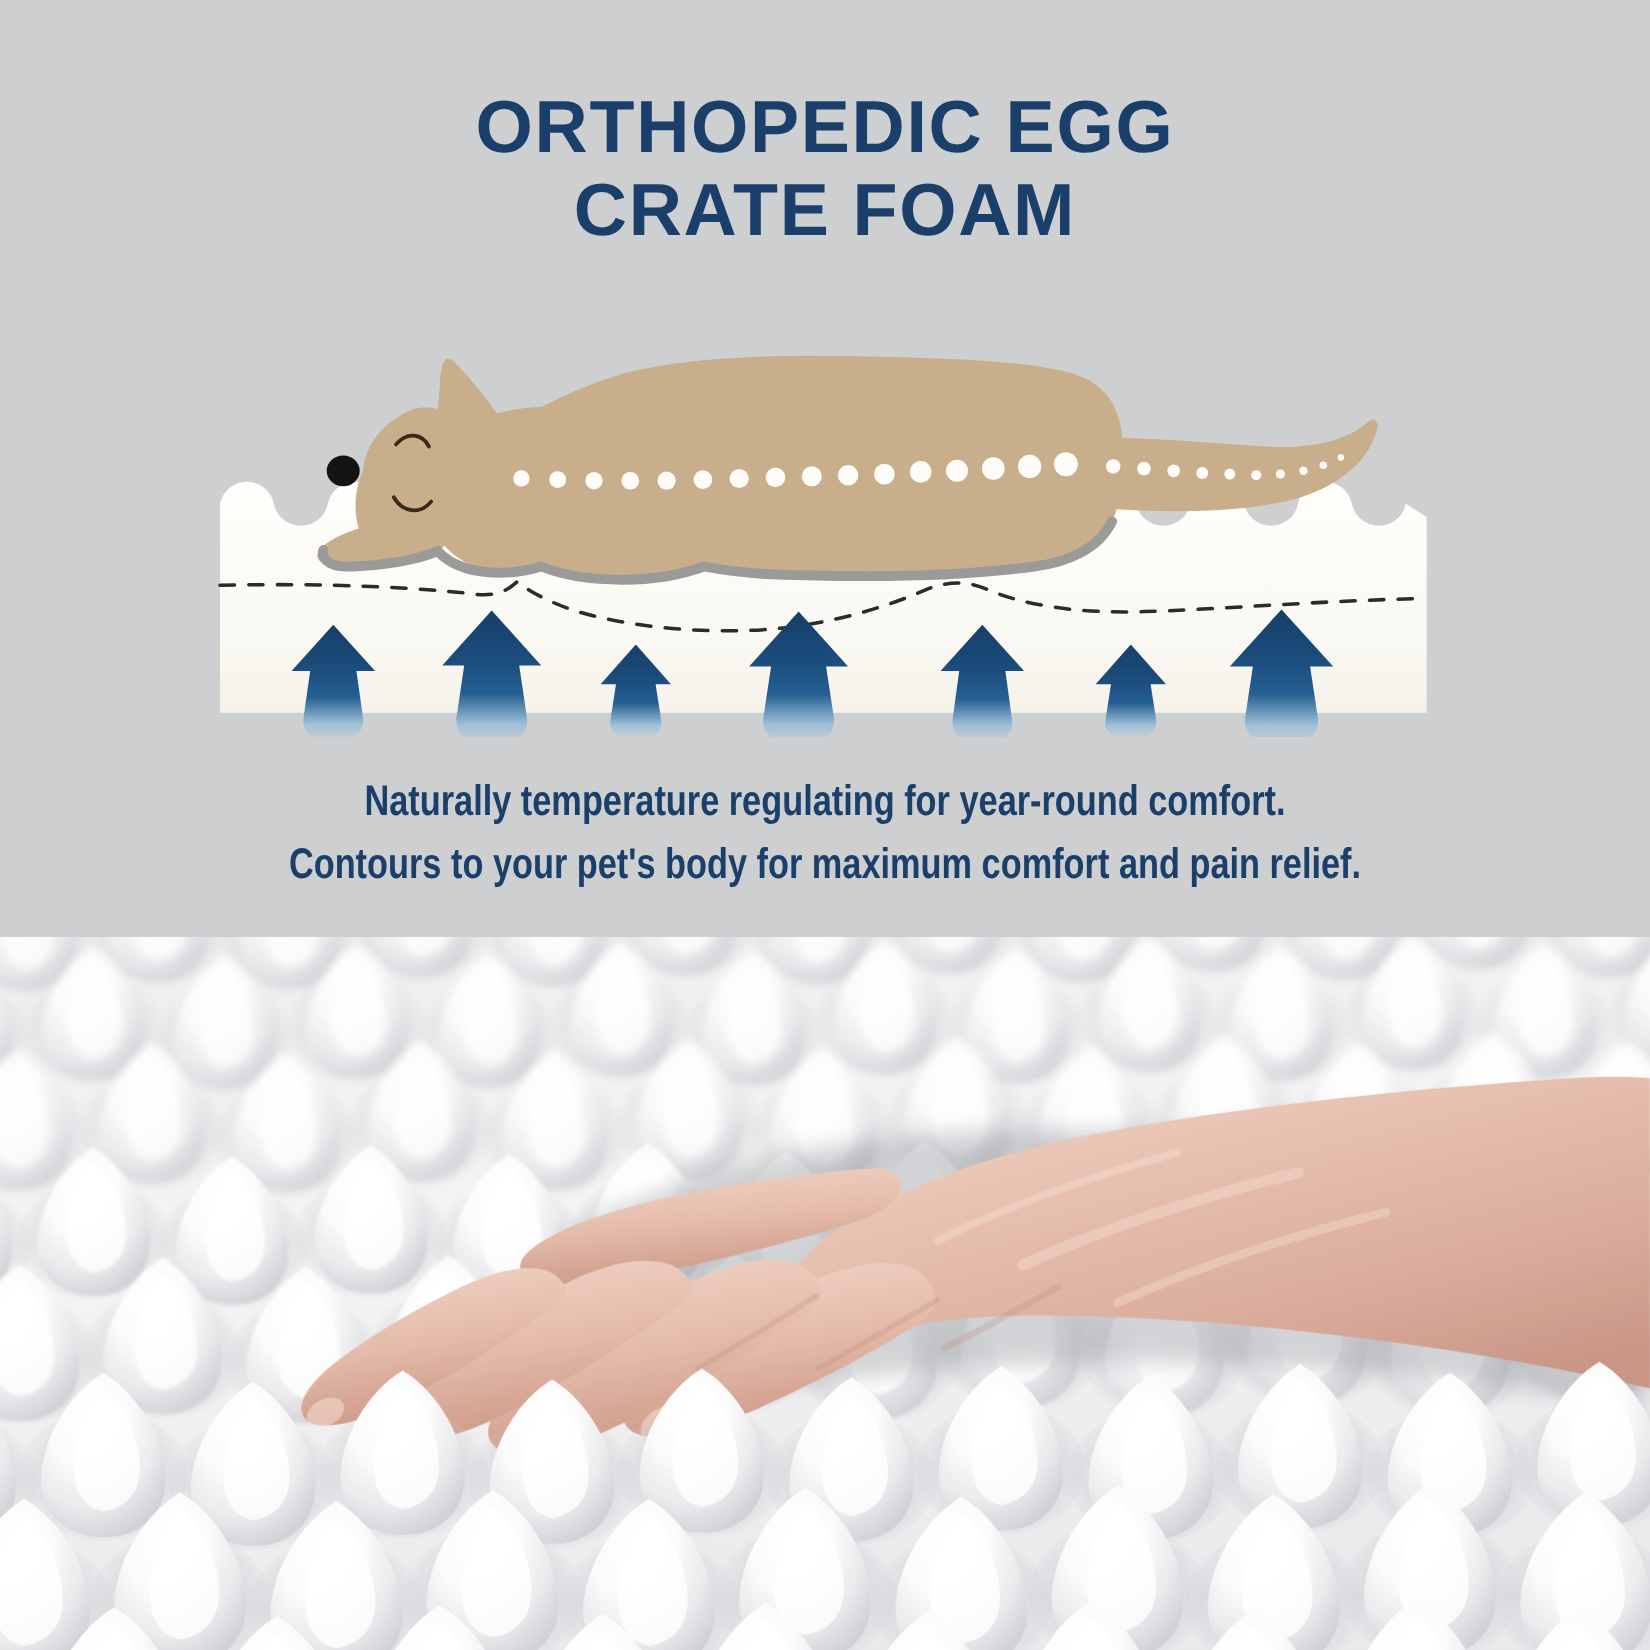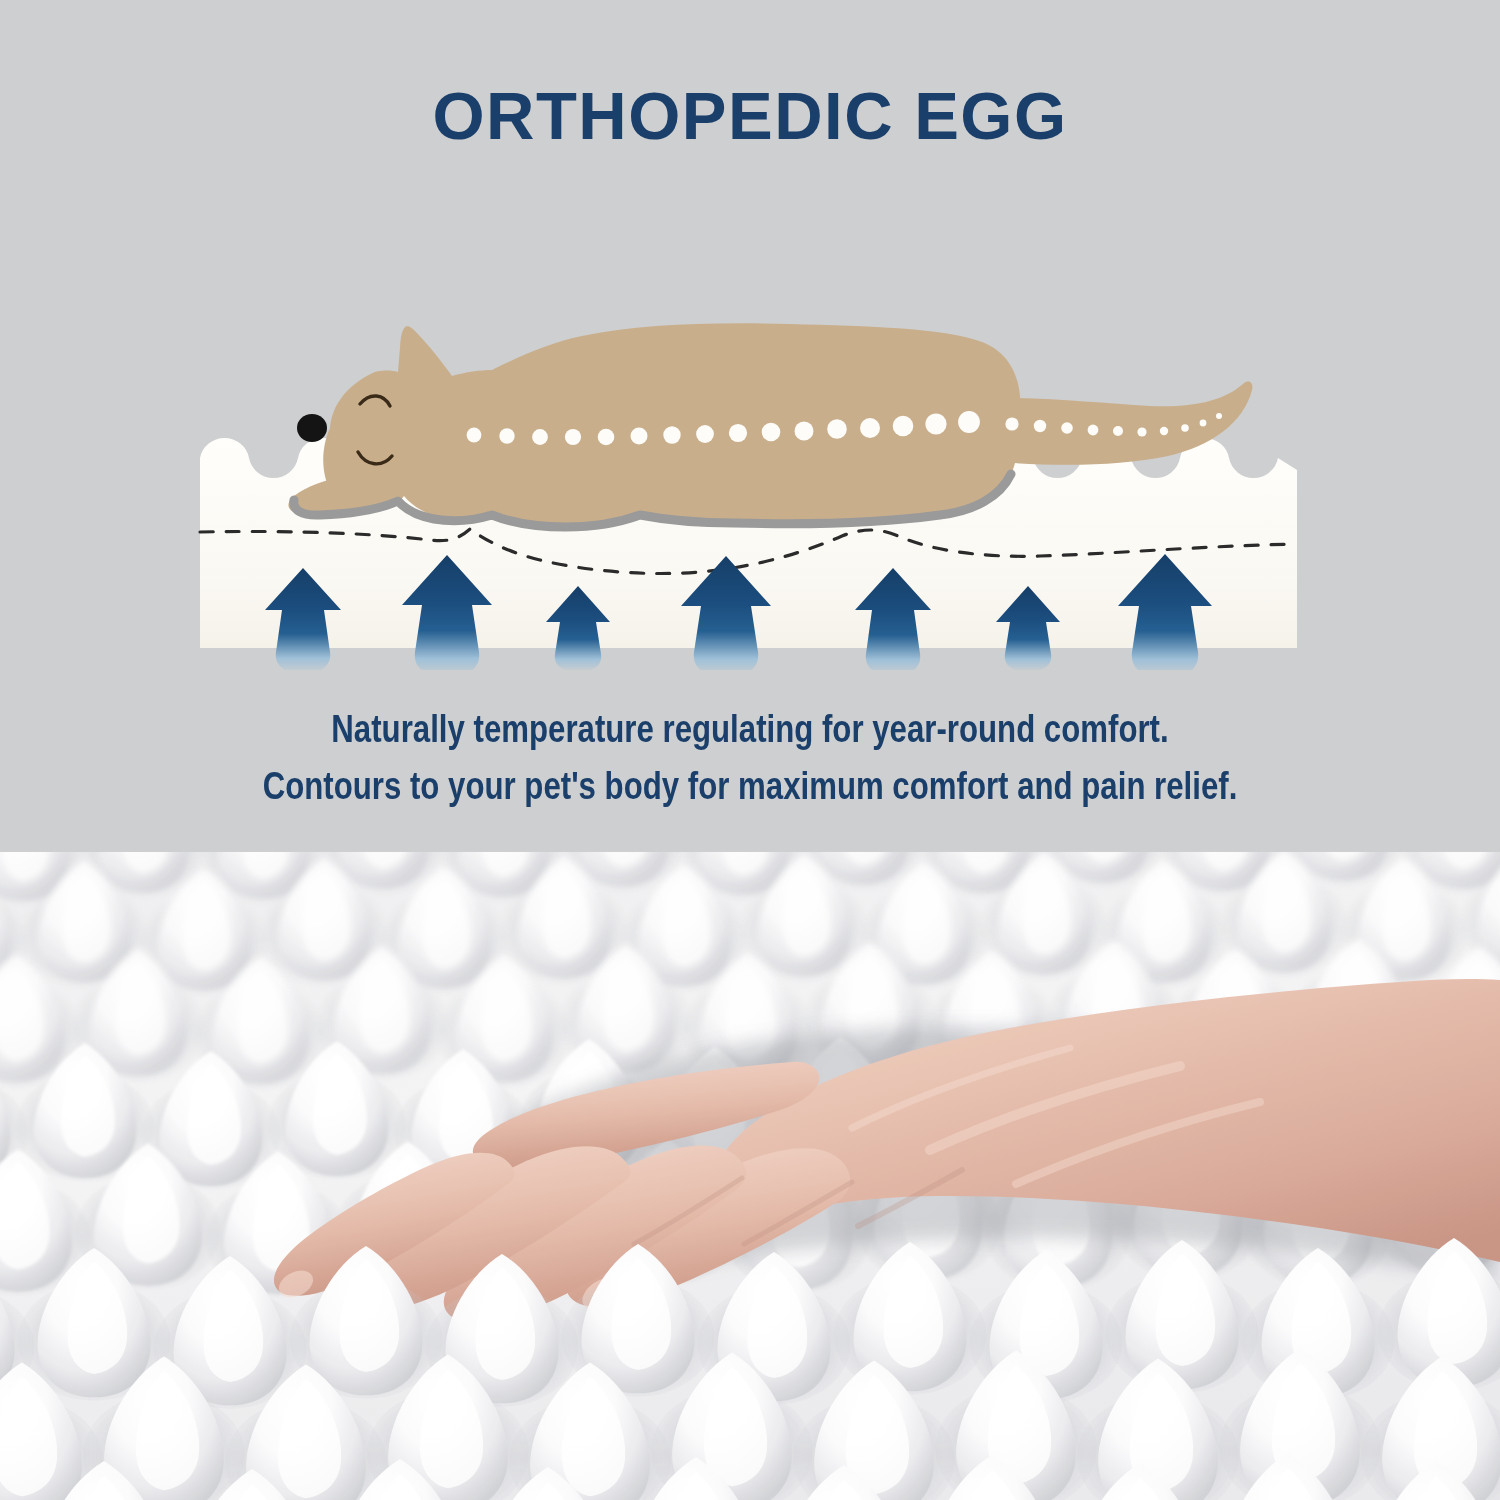--- a/index.html
+++ b/index.html
@@ -59,20 +59,21 @@
 </style>
 </head>
 <body>
 
 <div id="page">
 
   <div id="top-panel">
 
     <div id="headline">
       <span class="ln">ORTHOPEDIC EGG</span>
+      <span class="ln">CRATE FOAM</span>
     </div>
 
     <div id="illustration">
       <svg width="1500" height="370" viewBox="0 0 1500 370" xmlns="http://www.w3.org/2000/svg">
         <defs>
 
           <linearGradient id="arrowGrad" x1="0" y1="0" x2="0" y2="1">
             <stop offset="0%" stop-color="#163f68"></stop>
             <stop offset="38%" stop-color="#1b4d7e"></stop>
             <stop offset="62%" stop-color="#255f91"></stop>

